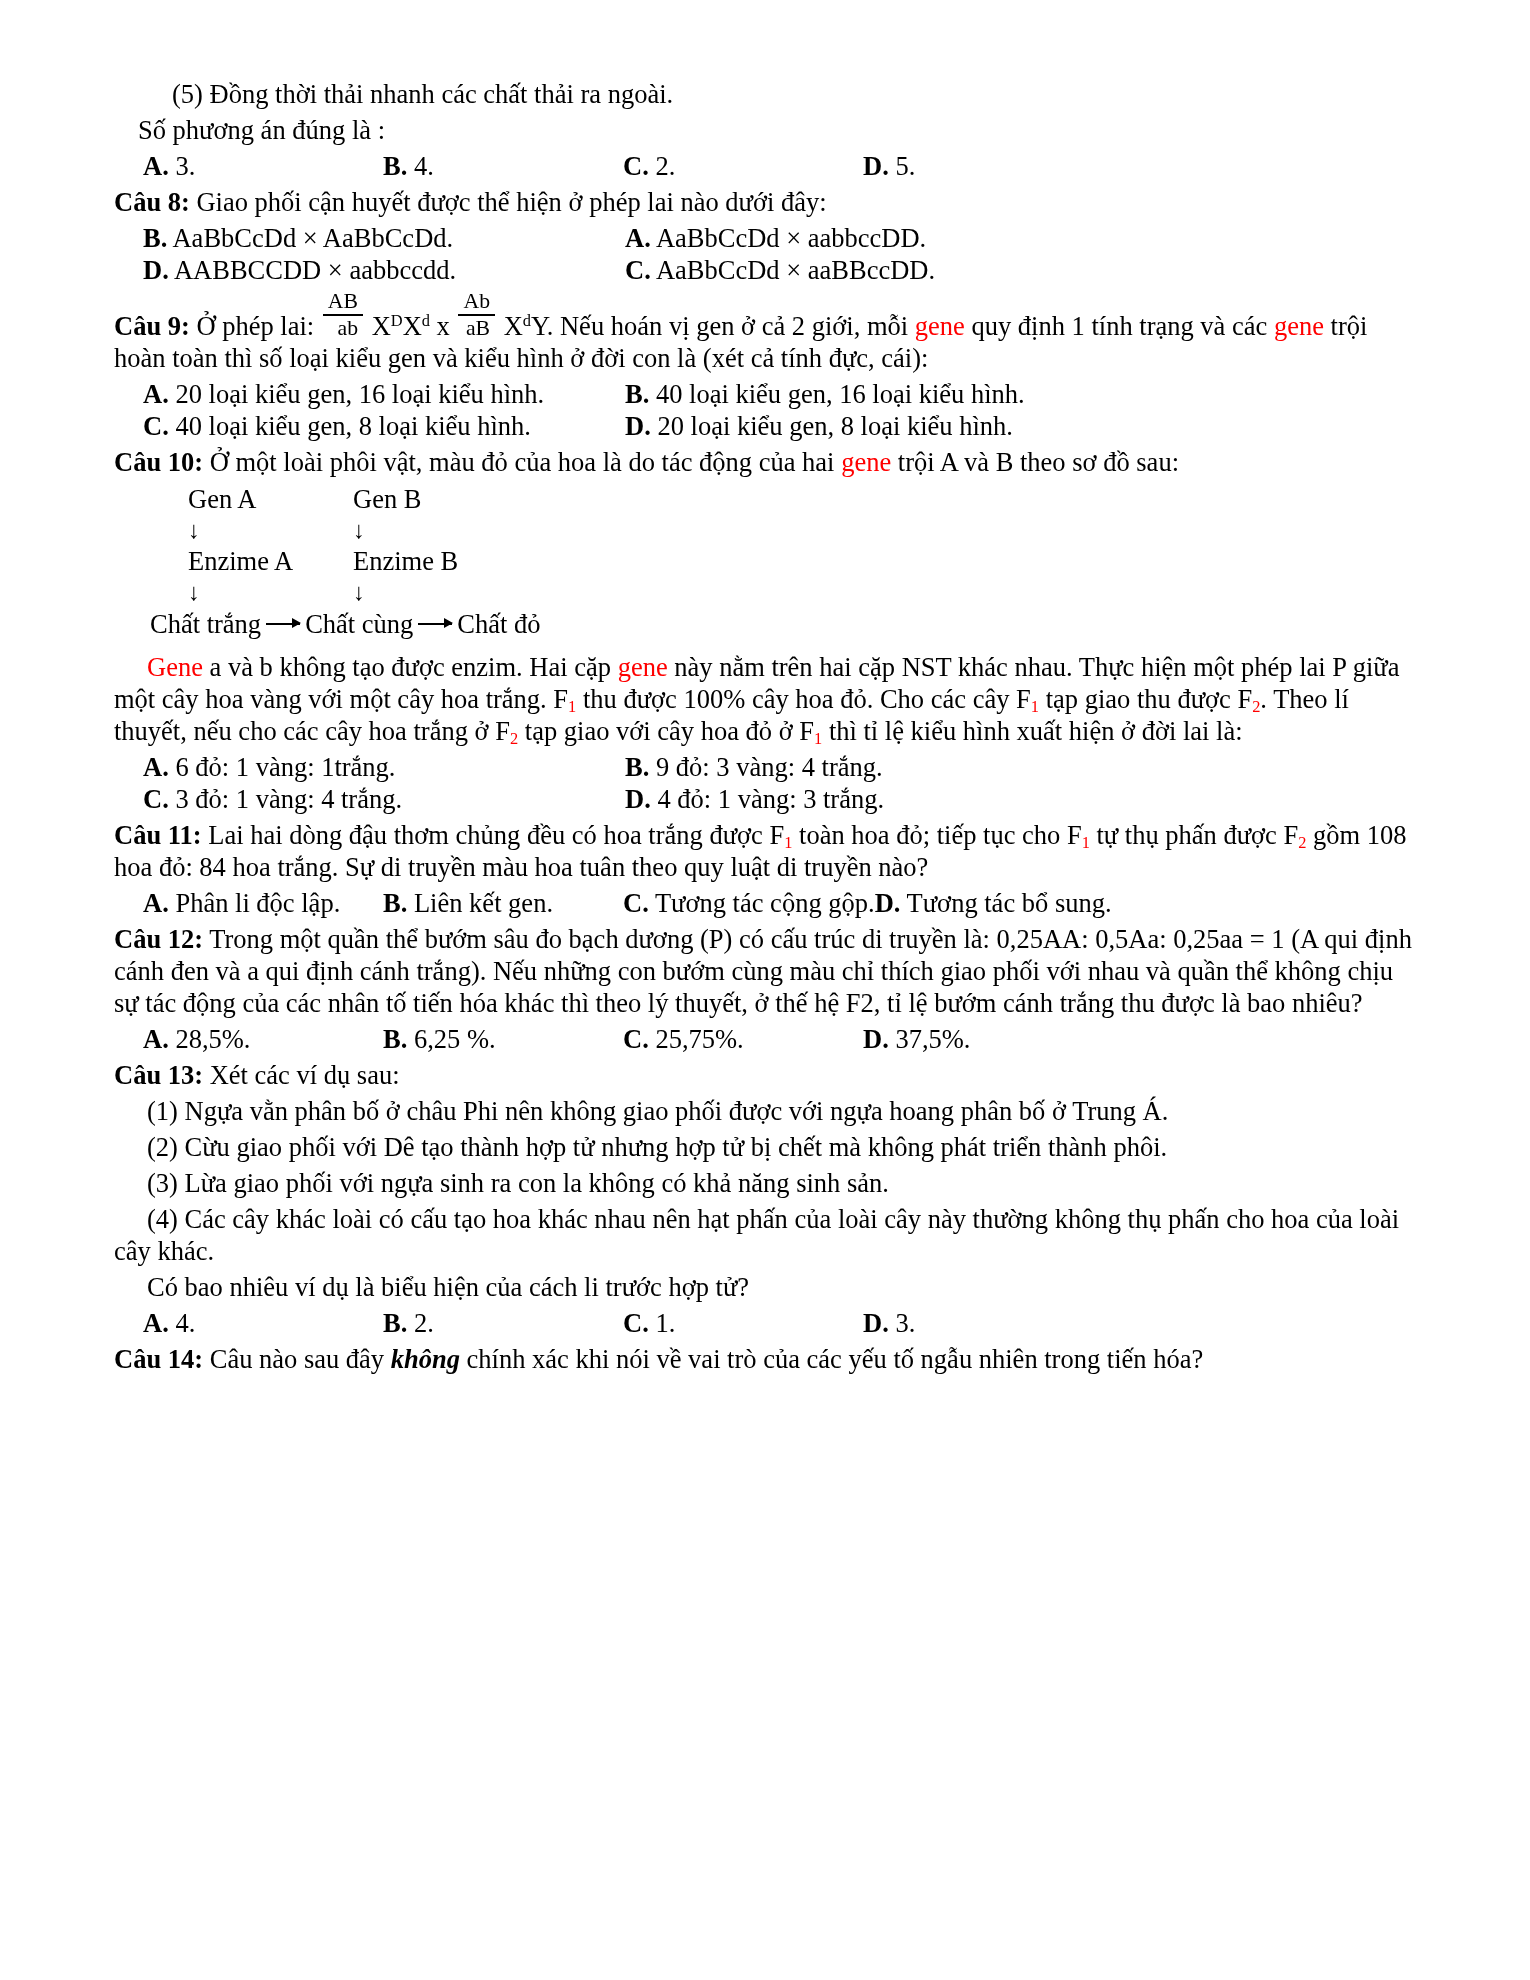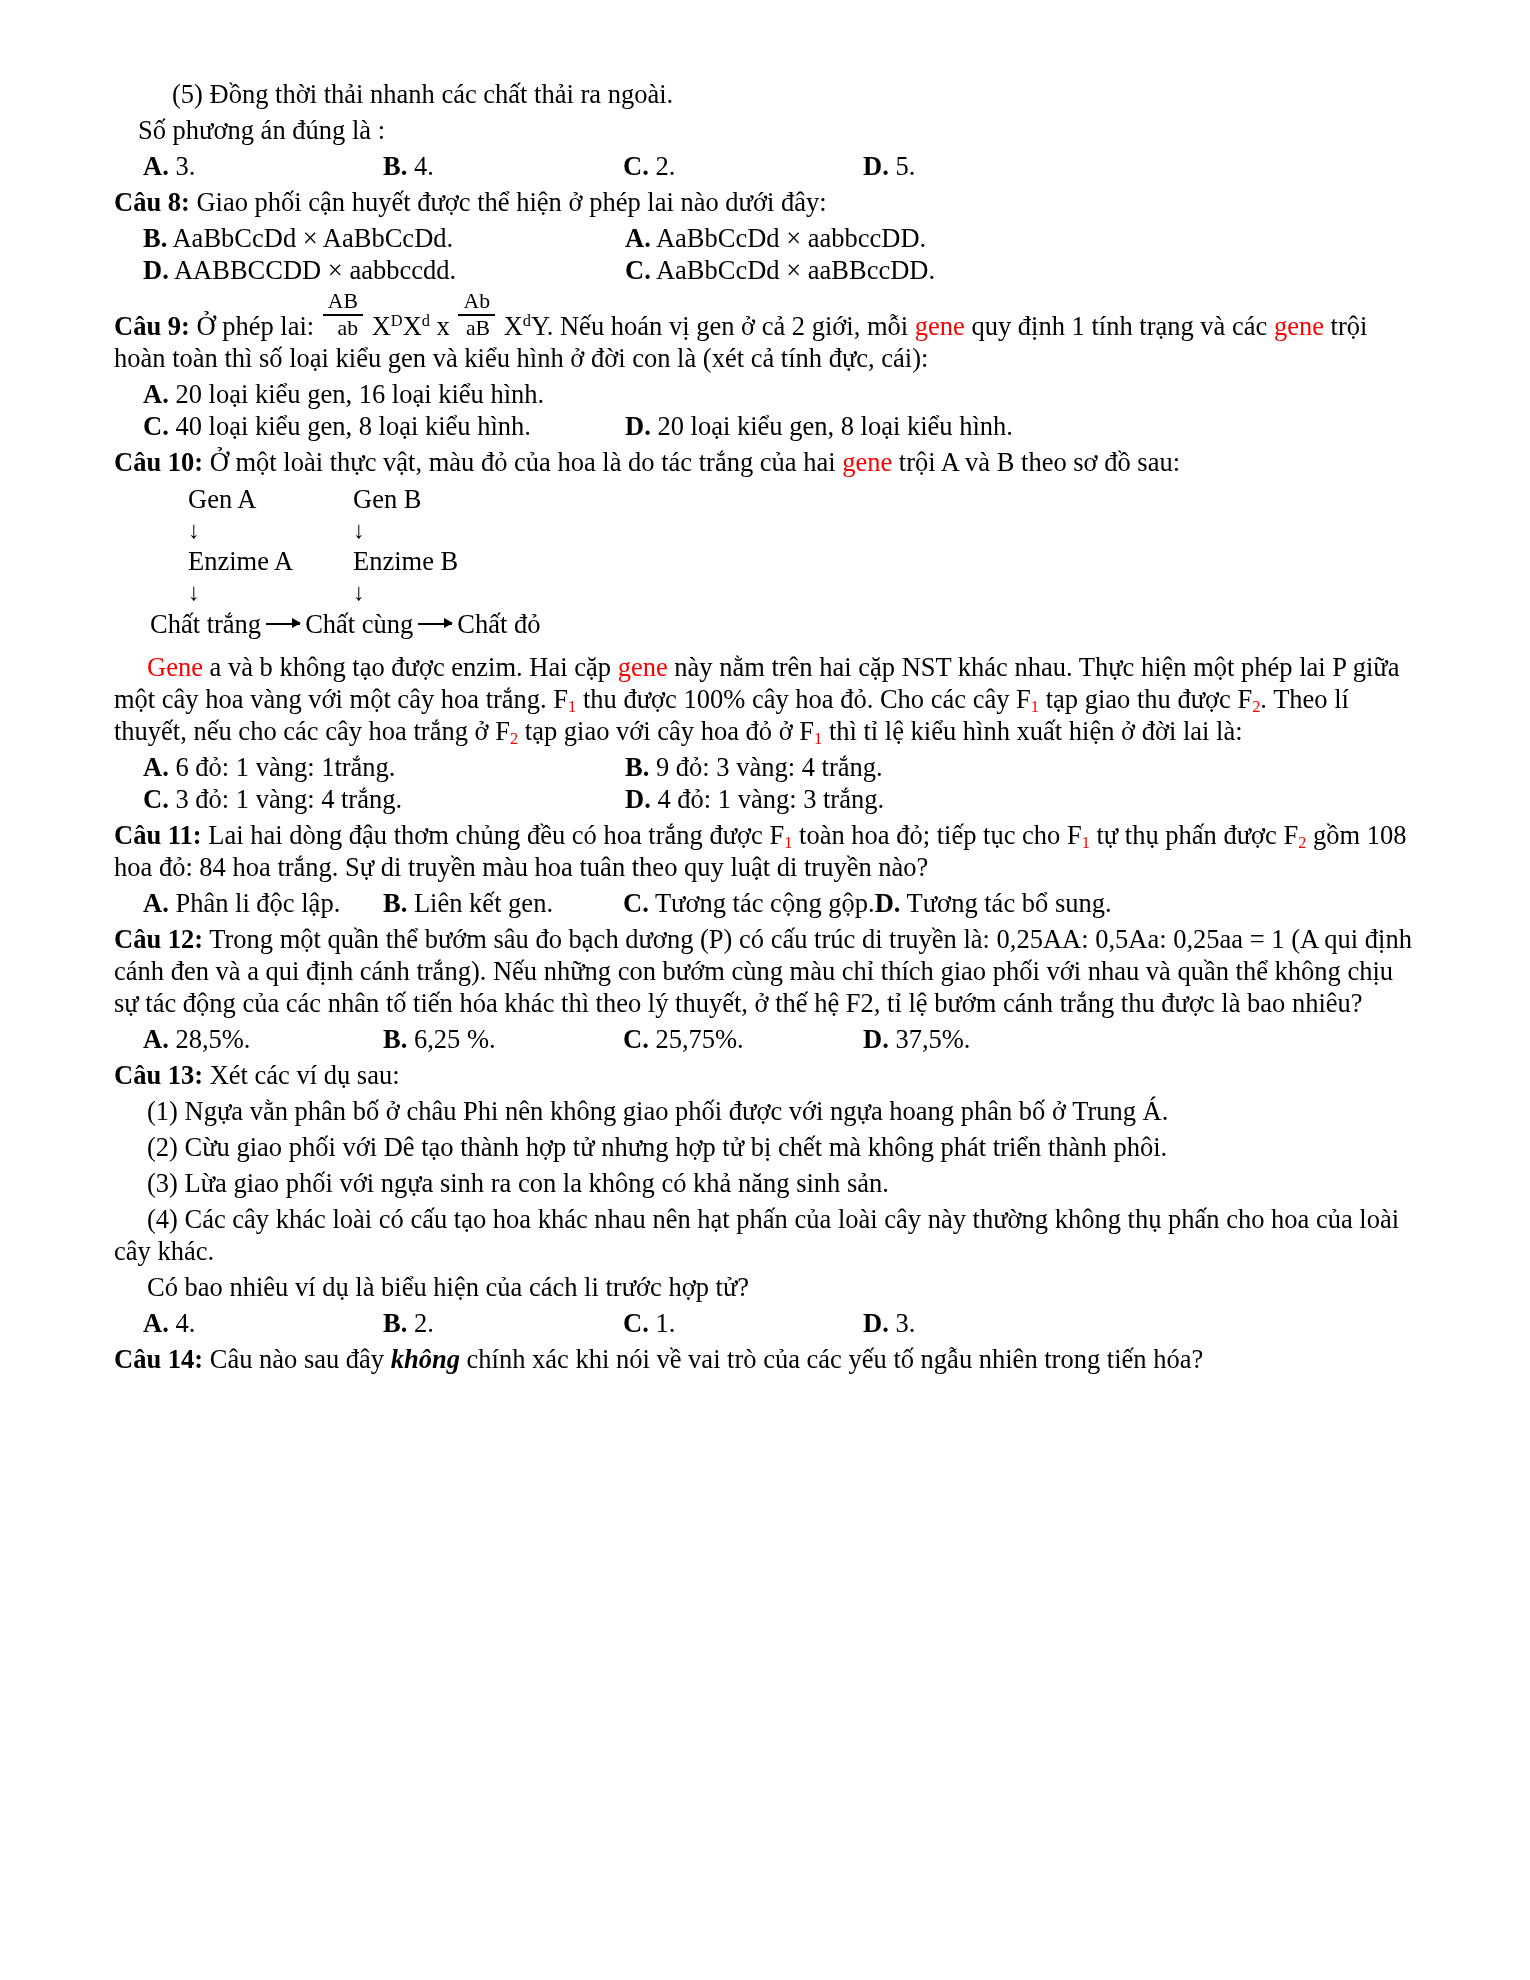--- a/index.html
+++ b/index.html
@@ -59,26 +59,27 @@
         <span class="opt"><span class="seg b">B.</span> <span class="seg">AaBbCcDd × AaBbCcDd.</span></span>
         <span class="opt"><span class="seg b">A.</span> <span class="seg">AaBbCcDd × aabbccDD.</span></span>
       </div>
       <div class="opt-row cols-2">
         <span class="opt"><span class="seg b">D.</span> <span class="seg">AABBCCDD × aabbccdd.</span></span>
         <span class="opt"><span class="seg b">C.</span> <span class="seg">AaBbCcDd × aaBBccDD.</span></span>
       </div>
       <p class="para"><span class="seg b">Câu 9:</span><span class="seg"> Ở phép lai: </span><span class="frac"><span class="ftop">AB</span><span class="fbot">ab</span></span><span class="seg"> X</span><sup class="seg">D</sup><span class="seg">X</span><sup class="seg">d</sup><span class="seg"> x </span><span class="frac"><span class="ftop">Ab</span><span class="fbot">aB</span></span><span class="seg"> X</span><sup class="seg">d</sup><span class="seg">Y. Nếu hoán vị gen ở cả 2 giới, mỗi </span><span class="seg red">gene</span><span class="seg"> quy định 1 tính trạng và các </span><span class="seg red">gene</span><span class="seg"> trội hoàn toàn thì số loại kiểu gen và kiểu hình ở đời con là (xét cả tính đực, cái):</span></p>
       <div class="opt-row cols-2">
         <span class="opt"><span class="seg b">A.</span> <span class="seg">20 loại kiểu gen, 16 loại kiểu hình.</span></span>
+        <span class="opt"><span class="seg b">B.</span> <span class="seg">40 loại kiểu gen, 16 loại kiểu hình.</span></span>
       </div>
       <div class="opt-row cols-2">
         <span class="opt"><span class="seg b">C.</span> <span class="seg">40 loại kiểu gen, 8 loại kiểu hình.</span></span>
         <span class="opt"><span class="seg b">D.</span> <span class="seg">20 loại kiểu gen, 8 loại kiểu hình.</span></span>
       </div>
-      <p class="para"><span class="seg b">Câu 10:</span><span class="seg"> Ở một loài thực vật, màu đỏ của hoa là do tác trắng của hai </span><span class="seg red">gene</span><span class="seg"> trội A và B theo sơ đồ sau:</span></p>
+      <p class="para"><span class="seg b">Câu 10:</span><span class="seg"> Ở một loài phôi vật, màu đỏ của hoa là do tác động của hai </span><span class="seg red">gene</span><span class="seg"> trội A và B theo sơ đồ sau:</span></p>
       <div class="diagram">
         <div class="drow">
           <span class="dcell">Gen A</span>
           <span class="dcell">Gen B</span>
         </div>
         <div class="drow">
           <span class="dcell darrow">↓</span>
           <span class="dcell darrow">↓</span>
         </div>
         <div class="drow">

